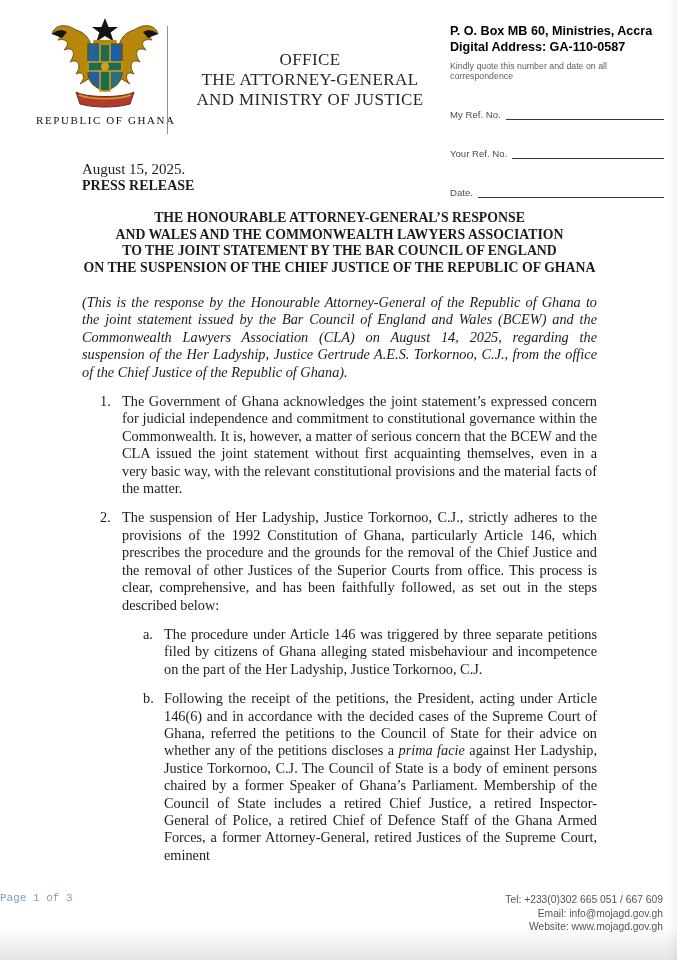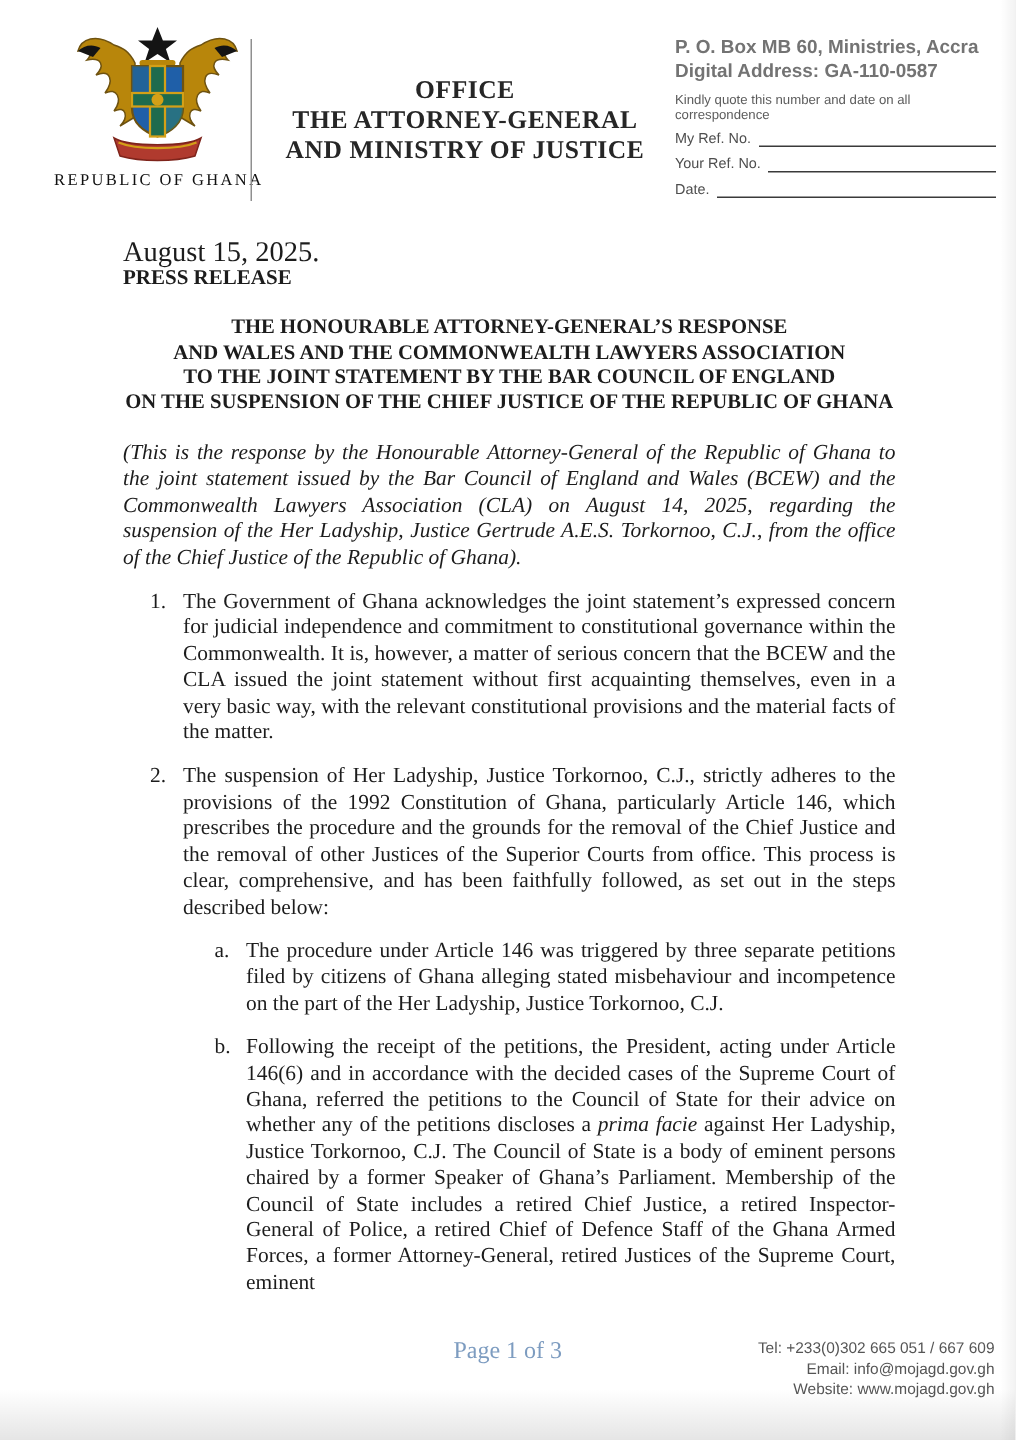--- a/index.html
+++ b/index.html
@@ -25,56 +25,56 @@
     font-size: 11px; letter-spacing: 1.6px;
     color: #111; white-space: nowrap;
   }
   .header-divider {
     position: absolute; left: 167px; top: 26px;
     width: 1px; height: 108px; background: #8f8f8f;
   }
   .office-title {
     position: absolute; left: 172px; top: 50px; width: 276px;
     text-align: center;
-    font-weight: bold; font-size: 17px; line-height: 20px;
+    font-weight: normal; font-size: 17px; line-height: 20px;
     letter-spacing: 0.4px; color: #262626;
   }
   .contact-box {
     position: absolute; left: 450px; top: 24px; width: 214px;
     font-family: "Liberation Sans", sans-serif;
   }
-  .contact-bold { font-weight: bold; font-size: 12.6px; line-height: 15.5px; color: #737373; }
+  .contact-bold { font-weight: bold; font-size: 12.6px; line-height: 15.5px; color: #000000; }
   .contact-note { margin-top: 6px; font-size: 8.8px; color: #5c5c5c; }
-  .ref-row { display: flex; align-items: flex-end; margin-top: 6px; }
+  .ref-row { display: flex; align-items: flex-end; margin-top: 28px; }
   .ref-label { font-size: 9.6px; color: #4e4e4e; white-space: nowrap; padding-right: 5px; }
   .ref-line { flex: 1; border-bottom: 1.5px solid #3a3a3a; height: 10px; }
   
   .content { position: absolute; left: 82px; top: 160px; width: 515px; }
-  .dateline { font-size: 19px; line-height: 18px; }
+  .dateline { font-size: 15px; line-height: 18px; }
   .press-release {
     text-align: left;
     font-weight: bold; font-size: 14px;
   }
   .doc-title {
     margin-top: 16px; text-align: center;
     font-weight: bold; font-size: 13.8px; line-height: 16.5px;
   }
   .para { font-size: 14.3px; line-height: 17.4px; text-align: justify; }
   .intro { margin-top: 18px; font-style: italic; }
   .num-item { display: flex; margin-top: 12px; padding-left: 18px; }
   .num-item .marker { width: 22px; flex-shrink: 0; }
   .sub-item { display: flex; margin-top: 12px; padding-left: 61px; }
   .sub-item .marker { width: 21px; flex-shrink: 0; }
   .italic-inline { font-style: italic; }
   
   .page-indicator {
     position: absolute; left: 0; right: 0; top: 892px;
-    text-align: center;
-    font-family: Liberation Serif, serif;
-    font-size: 16px; color: #7d9cc0;
+    text-align: left;
+    font-family: Liberation Mono, monospace;
+    font-size: 11px; color: #7d9cc0;
   }
   .footer-contact {
     position: absolute; right: 14px; top: 893px;
     text-align: right;
     font-family: Liberation Sans, sans-serif;
     font-size: 10.3px; line-height: 13.5px; color: #555;
   }
   .bottom-shade {
     position: absolute; left: 0; right: 0; bottom: 0; height: 34px;
     background: linear-gradient(to bottom, rgba(0,0,0,0) 0%, rgba(0,0,0,0.10) 100%);

